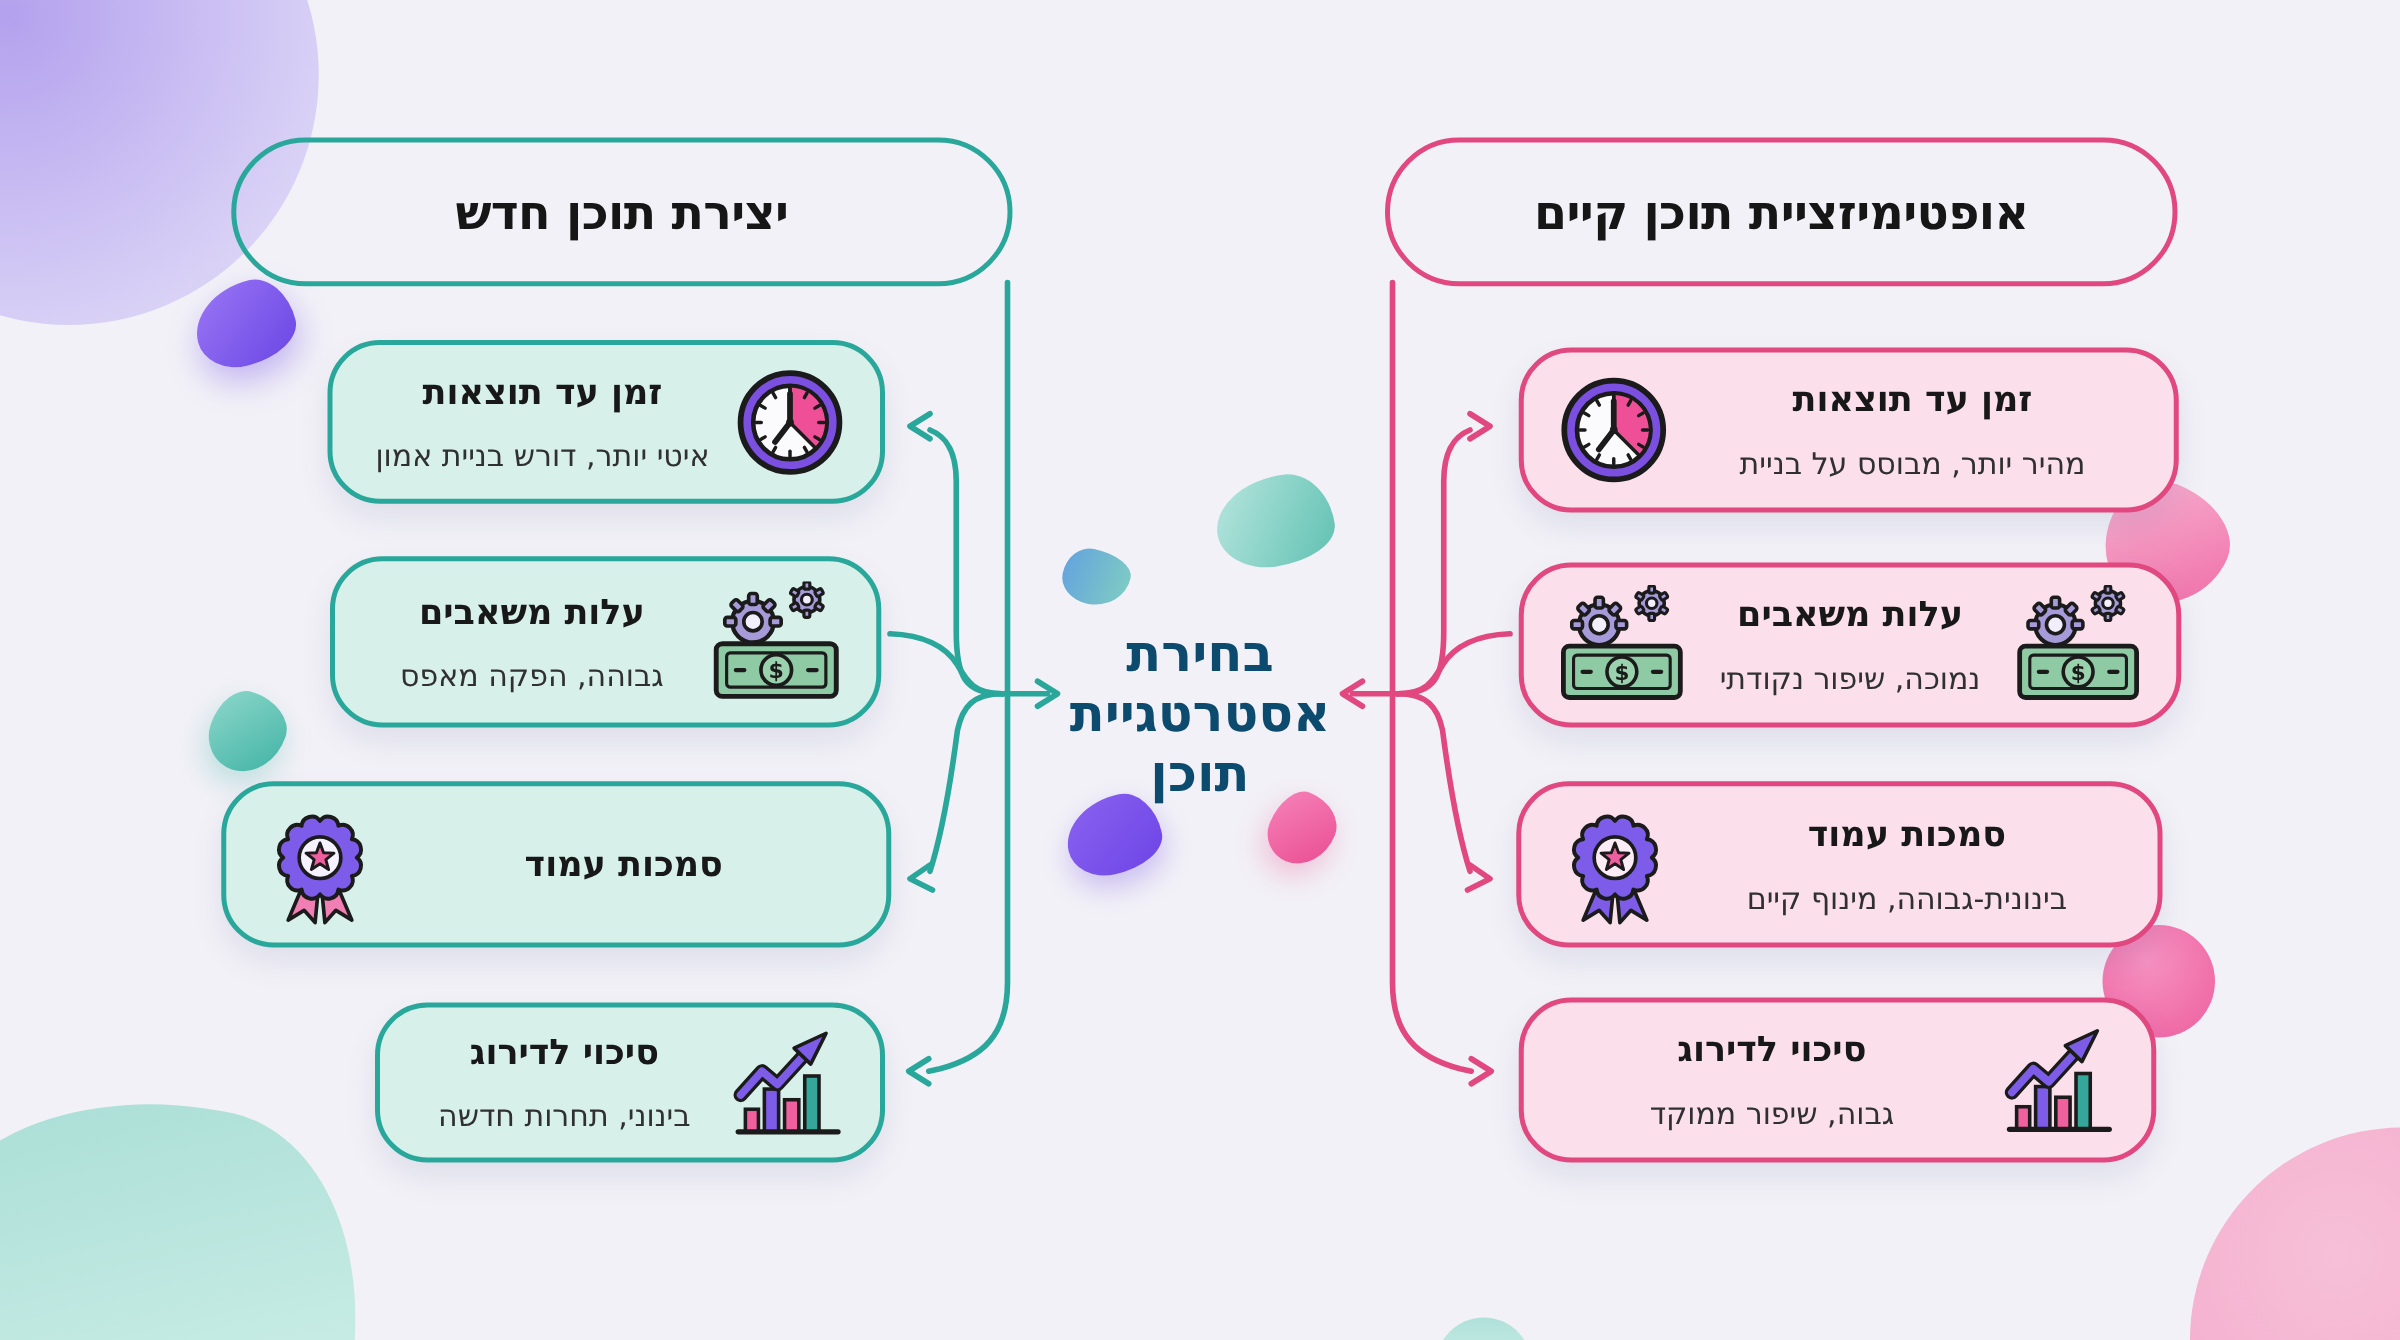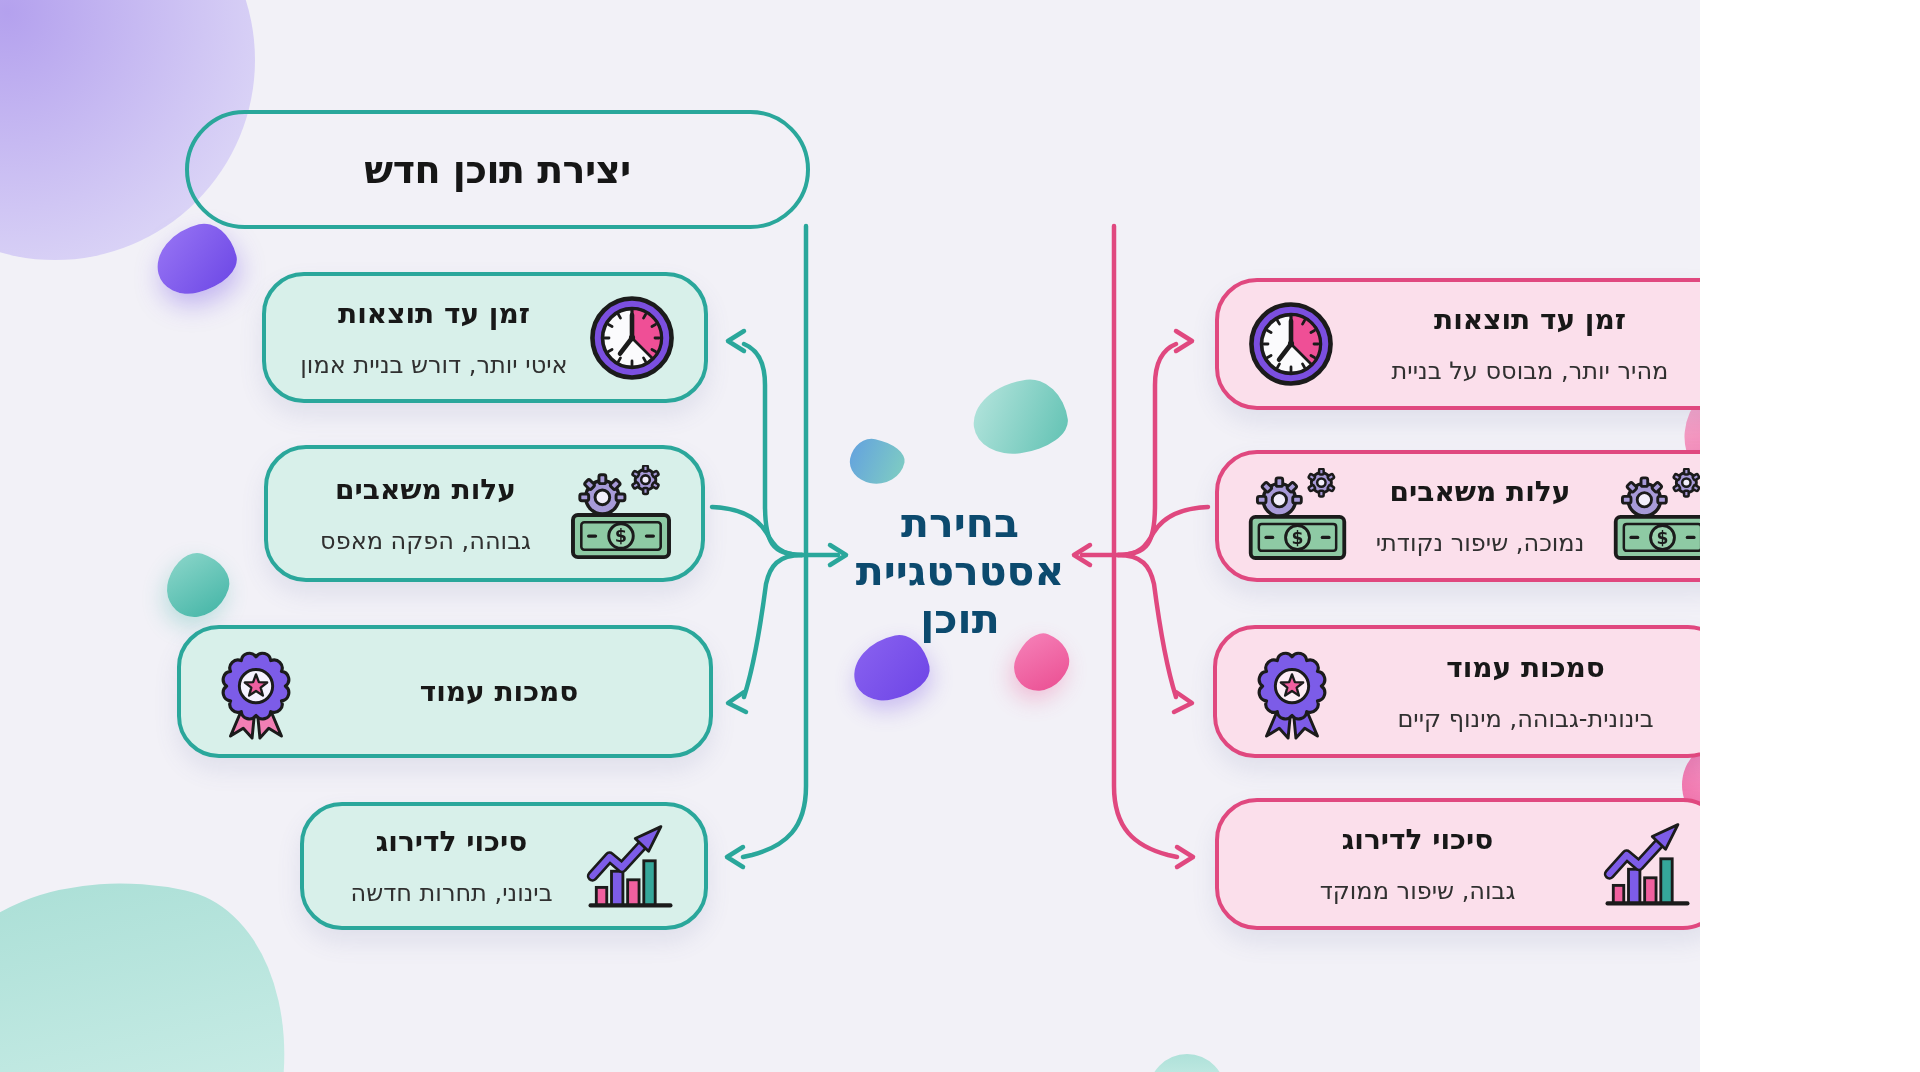--- a/index.html
+++ b/index.html
@@ -1,17 +1,17 @@
 <!DOCTYPE html>
 <html lang="he"><head>
 <meta charset="utf-8">
 <style>
   html,body{margin:0;padding:0;}
   body{font-family:"DejaVu Sans","Liberation Sans",sans-serif;}
-  .stage{position:relative;width:1700px;height:1072px;overflow:hidden;background:#f2f1f7;}
+  .stage{position:relative;width:1920px;height:1072px;overflow:hidden;background:#f2f1f7;}
   .stage *{box-sizing:border-box;}
 
   
   .blob{position:absolute;pointer-events:none;}
   .blob-tl{left:-145px;top:-140px;width:400px;height:400px;border-radius:50%;
     background:radial-gradient(circle at 38% 38%,#b4a1ee,#d9d2f6 75%,#e6e1f8);}
   .bean-purple-1{left:156px;top:226px;width:80px;height:66px;border-radius:64% 36% 58% 42%/58% 60% 40% 42%;
     transform:rotate(-14deg);background:linear-gradient(140deg,#9a77f5,#6b46e5);box-shadow:0 12px 26px rgba(107,70,229,.35);}
   .bean-teal-left{left:168px;top:554px;width:60px;height:64px;border-radius:40% 60% 55% 45%/55% 40% 60% 45%;
     transform:rotate(18deg);background:linear-gradient(130deg,#8ed7cb,#3fb3a4);box-shadow:0 10px 22px rgba(63,179,164,.3);}
@@ -191,20 +191,23 @@
       <path d="M1118,555 C1142,555 1150,566 1154,584 C1160,630 1168,672 1176,697"></path>
       <path d="M1176,692 L1192,703 L1174,712"></path>
       <path d="M1118,555 L1082,555"></path>
       <path d="M1090,545 L1074,555 L1090,565"></path>
     </g>
   </svg>
 
   <div class="branch-title teal" style="left:185px;top:110px;width:625px;height:119px;">
     <span>יצירת תוכן חדש</span>
   </div>
+  <div class="branch-title pink" style="left:1108px;top:110px;width:634px;height:119px;">
+    <span>אופטימיזציית תוכן קיים</span>
+  </div>
 
   <div class="center-node">
     <div>בחירת</div>
     <div>אסטרטגיית</div>
     <div>תוכן</div>
   </div>
 
   <div class="card teal" style="left:262px;top:272px;width:446px;height:131px;">
     <div class="txt">
       <div class="t">זמן עד תוצאות</div>

